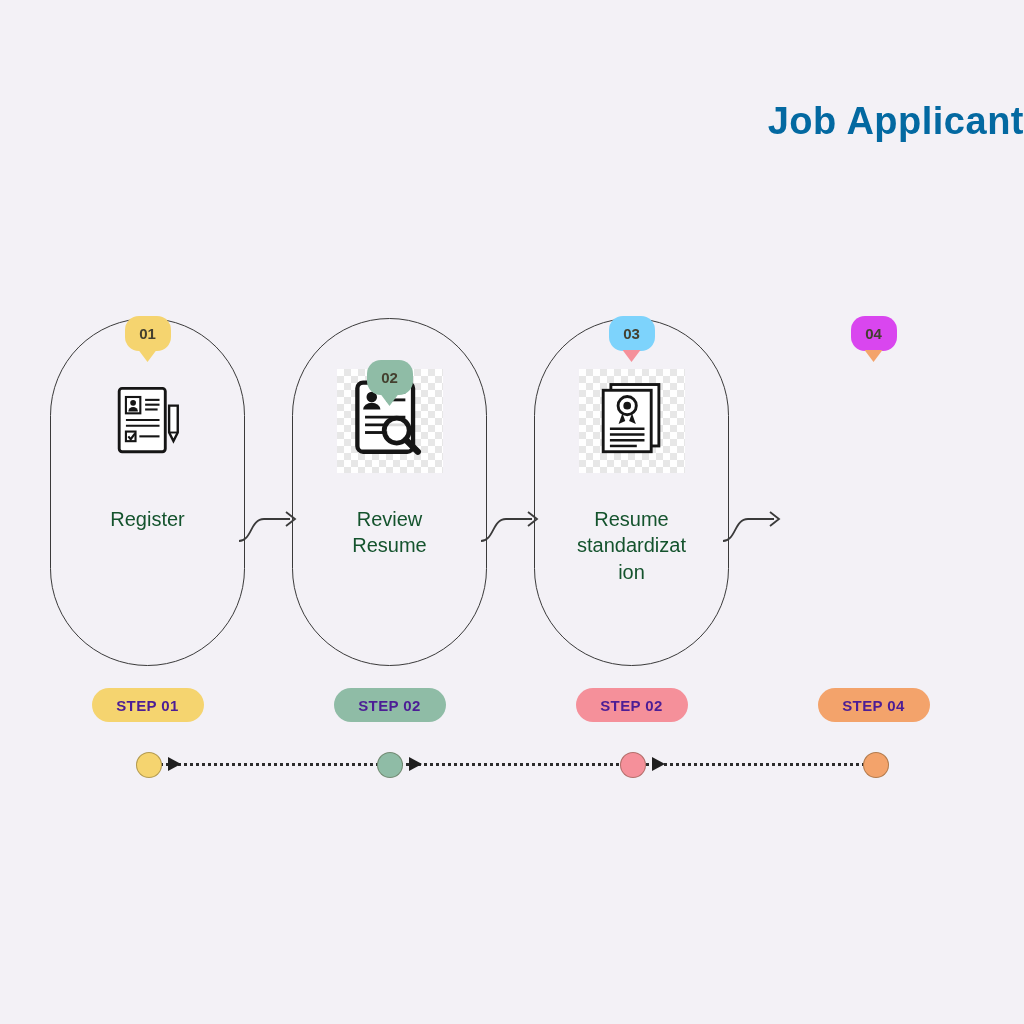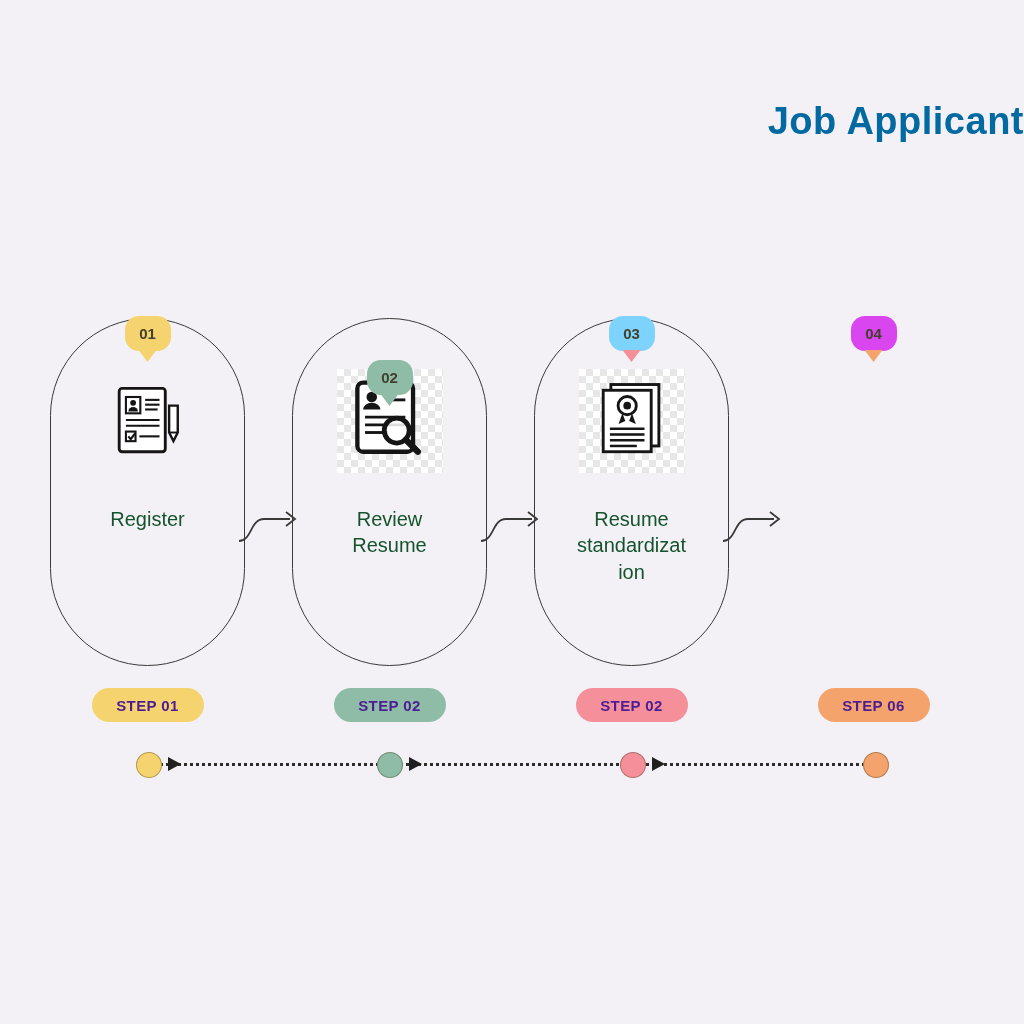--- a/index.html
+++ b/index.html
@@ -163,21 +163,21 @@
     <div class="pill-col">
       <div class="pill" style="background-color: rgb(245, 212, 111);">STEP 01</div>
     </div>
     <div class="pill-col">
       <div class="pill" style="background-color: rgb(143, 188, 166);">STEP 02</div>
     </div>
     <div class="pill-col">
       <div class="pill" style="background-color: rgb(245, 144, 154);">STEP 02</div>
     </div>
     <div class="pill-col">
-      <div class="pill" style="background-color: rgb(243, 163, 107);">STEP 06</div>
+      <div class="pill" style="background-color: rgb(243, 163, 107);">STEP 04</div>
     </div>
   </div>
 
   <div class="timeline">
     <div class="tl-line"></div>
     <div class="tl-dot tl-dot-1" style="background-color: rgb(245, 212, 111);"></div>
     <div class="tl-arrow tl-arrow-1"></div>
     <div class="tl-dot tl-dot-2" style="background-color: rgb(143, 188, 166);"></div>
     <div class="tl-arrow tl-arrow-2"></div>
     <div class="tl-dot tl-dot-3" style="background-color: rgb(245, 144, 154);"></div>

